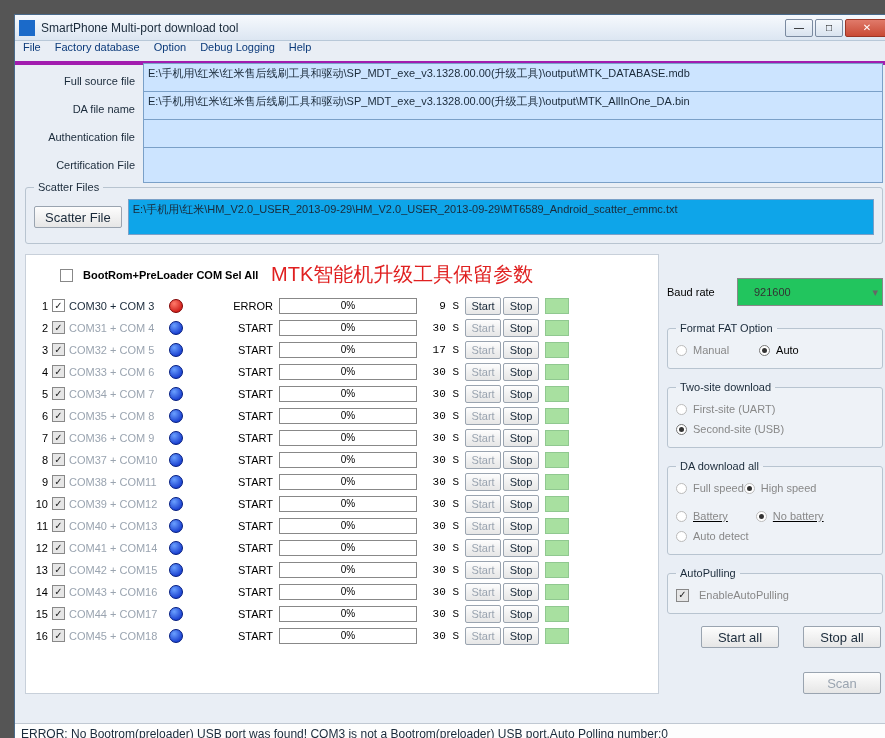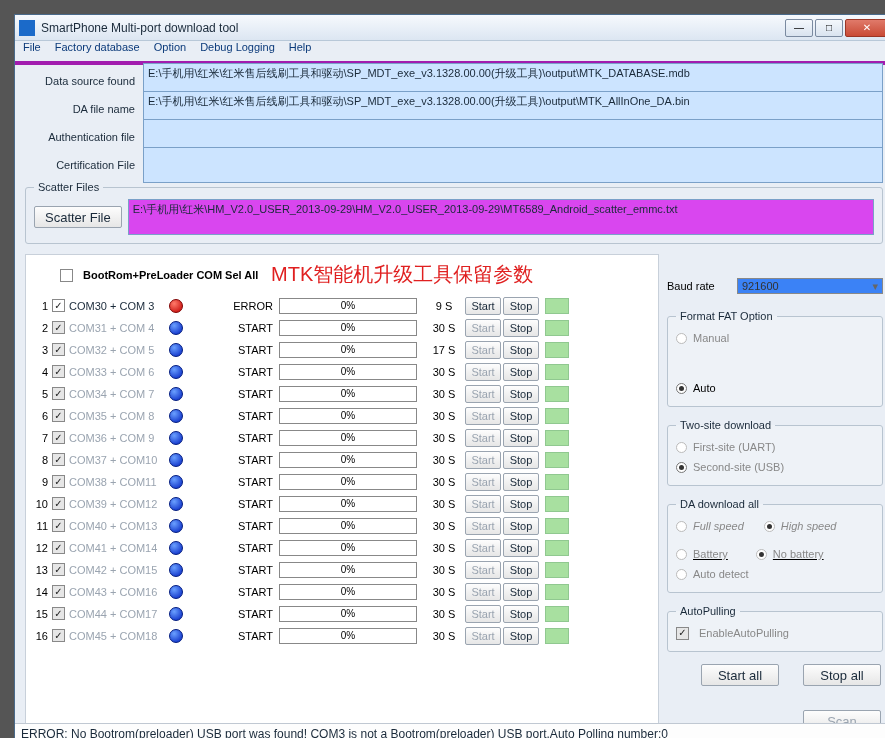--- a/index.html
+++ b/index.html
@@ -31,28 +31,28 @@
 .chk { width:13px; height:13px; border:1px solid #888; background:#fff; display:inline-flex; align-items:center; justify-content:center; margin-right:4px; cursor:pointer; }
 .chk.checked::after { content:"✓"; font-size:10px; line-height:10px; color:#222; }
 .chk.dis { background:#e6e6e6; }
 .portname { width:98px; color:#9aa4b0; }
 .portname.active { color:#1a2a3a; }
 .dot { width:14px; height:14px; border-radius:50%; margin:0 38px 0 2px; }
 .dot.blue { background: radial-gradient(circle at 35% 30%, #6aa0ff, #0020c0); border:1px solid #001a80; }
 .dot.red { background: radial-gradient(circle at 35% 30%, #ff7a6a, #c00000); border:1px solid #800000; }
 .status { width:58px; text-align:right; padding-right:6px; }
 .progress { width:138px; height:16px; border:1px solid #888; background:#fff; display:flex; align-items:center; justify-content:center; font-size:10px; margin-right:12px; }
-.time { width:36px; text-align:center; padding-right:6px; }
+.time { width:36px; text-align:right; padding-right:6px;font-family:Liberation Mono, monospace; }
 .rowbtn { width:36px; height:18px; margin-right:2px; font-size:11px; }
 .swatch { width:24px; height:16px; background:#a8e0a0; margin-left:4px; border:1px solid #90c890; }
 .side-panel { width:216px; display:flex; flex-direction:column; gap:8px; padding-top:24px; }
 .side-panel fieldset { background:#eef2f7; }
 .baud-row { display:flex; align-items:center; gap:8px; margin-bottom:4px; }
 .baud-row label { width:62px; }
-.select { flex:1; height:16px; border:1px solid #888; background:#3b82f6; display:flex; align-items:center; padding:0 4px; position:relative; color:#333;}
+.select { flex:1; height:28px; border:1px solid #888; background:#22c55e; display:flex; align-items:center; padding:0 16px; position:relative; color:#333;}
 .select::after { content:"▾"; position:absolute; right:4px; color:#666; }
 .radio-row { display:flex; align-items:center; gap:6px; height:20px; }
 .radio { width:11px; height:11px; border:1px solid #777; border-radius:50%; background:#fff; display:inline-block; position:relative; }
 .radio.sel::after { content:""; position:absolute; inset:2px; border-radius:50%; background:#333; }
 .radio.dis { border-color:#bbb; }
 .grey-text { color:#888; }
 .bottom-btns { display:flex; gap:24px; flex-wrap:wrap; justify-content:flex-end; padding:4px 2px 0 2px;}
 .bottom-btns .btn { width:78px; }
 .statusbar { position:absolute; left:0; right:0; bottom:0; height:22px; background:#fdfdfd; border-top:1px solid #c0c8d2; padding:3px 6px; font-size:12px; color:#1a2a3a; white-space:nowrap; overflow:hidden; }
 </style>
@@ -73,41 +73,41 @@
   <div class="menubar">
     <span>File</span>
     <span>Factory database</span>
     <span>Option</span>
     <span>Debug Logging</span>
     <span>Help</span>
   </div>
 
   <div class="content">
     <div class="field-row">
-      <div class="field-label">Data source found</div>
+      <div class="field-label">Full source file</div>
       <div class="field-input">E:\手机用\红米\红米售后线刷工具和驱动\SP_MDT_exe_v3.1328.00.00(升级工具)\output\MTK_DATABASE.mdb</div>
     </div>
     <div class="field-row">
       <div class="field-label">DA file name</div>
       <div class="field-input">E:\手机用\红米\红米售后线刷工具和驱动\SP_MDT_exe_v3.1328.00.00(升级工具)\output\MTK_AllInOne_DA.bin</div>
     </div>
     <div class="field-row">
       <div class="field-label">Authentication file</div>
       <div class="field-input"></div>
     </div>
     <div class="field-row">
       <div class="field-label">Certification File</div>
       <div class="field-input"></div>
     </div>
 
     <fieldset>
       <legend>Scatter Files</legend>
       <div class="scatter-row">
         <button class="btn">Scatter File</button>
-        <div class="field-input" style="background:#d946ef">E:\手机用\红米\HM_V2.0_USER_2013-09-29\HM_V2.0_USER_2013-09-29\MT6589_Android_scatter_emmc.txt</div>
+        <div class="field-input" style="background:#0ea5e9">E:\手机用\红米\HM_V2.0_USER_2013-09-29\HM_V2.0_USER_2013-09-29\MT6589_Android_scatter_emmc.txt</div>
       </div>
     </fieldset>
 
     <div class="main-area">
       <div class="ports-panel">
         <div class="red-banner">MTK智能机升级工具保留参数</div>
         <div class="sel-all">
           <span class="chk"></span>
           <span>BootRom+PreLoader COM Sel All</span>
         </div>
@@ -308,21 +308,21 @@
       </div>
 
       <div class="side-panel">
         <div class="baud-row">
           <label>Baud rate</label>
           <div class="select">921600</div>
         </div>
 
         <fieldset>
           <legend>Format FAT Option</legend>
-          <div style="display:flex; gap:30px;flex-direction:column;">
+          <div style="display:flex; gap:30px;">
             <span class="radio-row">
                 <span class="radio dis"></span>
                 <span class="grey-text">Manual</span>
               </span>
             <span class="radio-row">
                 <span class="radio sel"></span>
                 <span>Auto</span>
               </span>
           </div>
         </fieldset>
@@ -334,21 +334,21 @@
               <span class="grey-text">First-site (UART)</span>
             </div>
           <div class="radio-row">
               <span class="radio sel"></span>
               <span class="grey-text">Second-site (USB)</span>
             </div>
         </fieldset>
 
         <fieldset>
           <legend>DA download all</legend>
-          <div style="display:flex; gap:20px;font-style:italic;">
+          <div style="display:flex; ">
             <span class="radio-row">
                 <span class="radio dis"></span>
                 <span class="grey-text">Full speed</span>
               </span>
             <span class="radio-row">
                 <span class="radio dis sel"></span>
                 <span class="grey-text">High speed</span>
               </span>
           </div>
           <div style="height:8px"></div>

